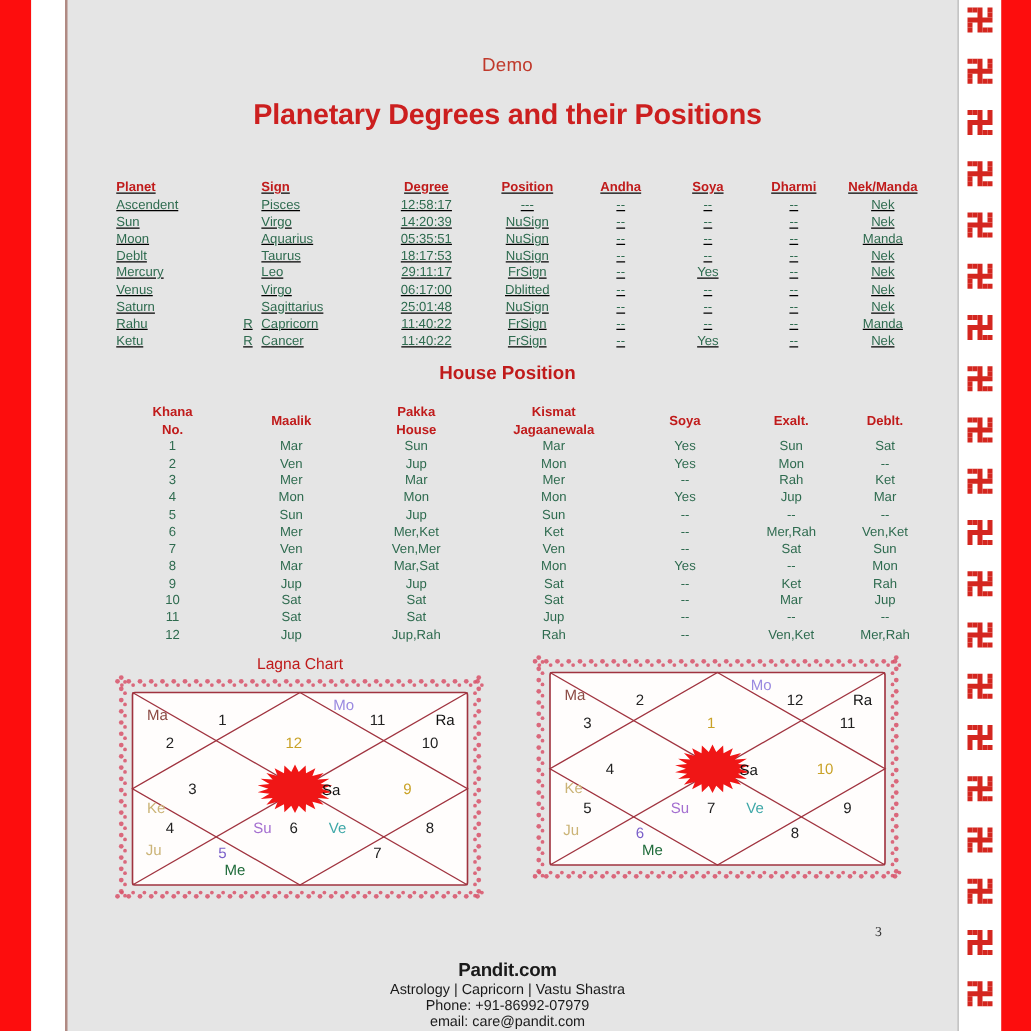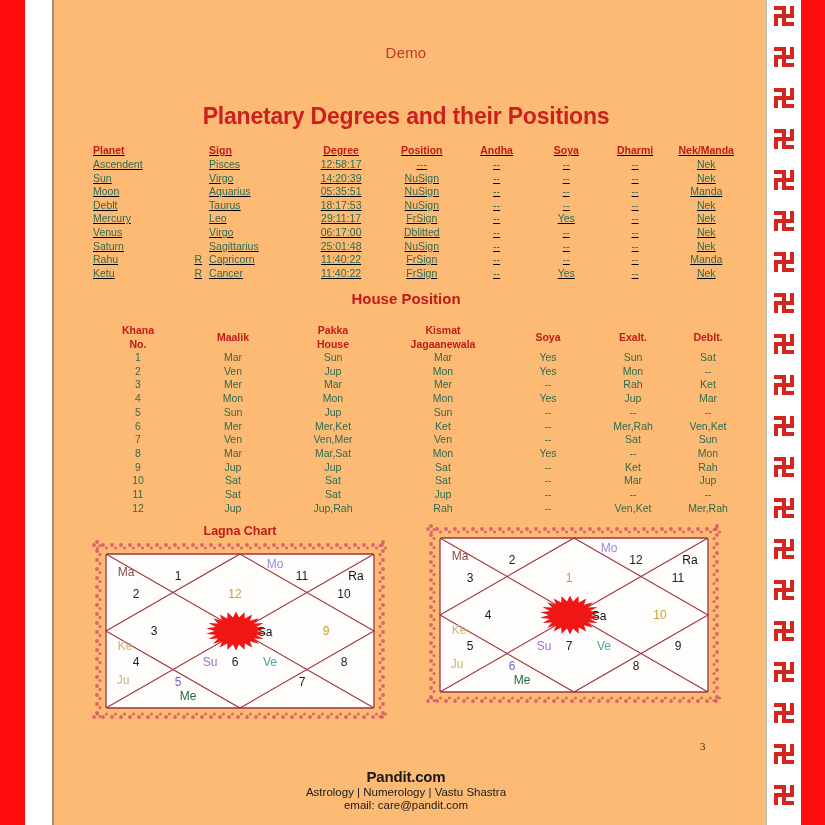--- a/index.html
+++ b/index.html
@@ -3,58 +3,58 @@
 <meta charset="utf-8">
 <style>
   html,body{margin:0;padding:0;}
   body{
     width:825px;height:825px;
     background:#ffffff;
     font-family:"Liberation Sans",sans-serif;
     overflow:hidden;
     position:relative;
   }
-  .page{position:absolute;inset:0;background:#fdba74;}
+  .page{position:absolute;inset:0;background:#e5e5e5;}
 
   
   .band-left-red{position:absolute;left:0;top:0;width:25px;height:825px;background:#fd0d0d;}
   .band-left-white{position:absolute;left:25px;top:0;width:27px;height:825px;background:#ffffff;}
   .rule-left{position:absolute;left:52px;top:0;width:1.5px;height:825px;background:#b08a83;}
 
   .band-right-red{position:absolute;right:0;top:0;width:24px;height:825px;background:#fd0d0d;}
   .band-right-white{position:absolute;right:24px;top:0;width:34px;height:825px;background:#ffffff;}
   .rule-right{position:absolute;right:58px;top:0;width:1.5px;height:825px;background:#b9b9b9;}
   .swastika-col{position:absolute;right:24px;top:0;width:34px;height:825px;
      display:flex;flex-direction:column;align-items:center;justify-content:flex-start;gap:17px;padding-top:4px;box-sizing:border-box;}
   .swastika{width:24px;height:24px;flex:0 0 auto;}
 
   
   .content{position:absolute;left:54px;top:0;width:704px;height:825px;}
 
   .demo{text-align:center;color:#c0392b;font-size:15px;margin-top:44px;letter-spacing:.2px;}
-  .main-title{text-align:center;color:#cc1f1f;font-size:23px;font-weight:bold;margin-top:42px;letter-spacing:-.2px;}
+  .main-title{text-align:center;color:#cc1f1f;font-size:23px;font-weight:bold;margin-top:17px;letter-spacing:-.2px;}
 
   
   table{border-collapse:collapse;font-size:10.5px;}
   .ptable{position:absolute;left:39px;top:144px;width:650px;text-decoration:underline;}
   .ptable th{color:#c01b1b;font-weight:bold;font-size:10.5px;padding:0 0 2px 0;}
   .ptable td{color:#2e6b4f;font-size:10.5px;padding:0;height:13.6px;line-height:13.6px;}
   .ptable th.l,.ptable td.l{text-align:left;}
   .ptable th.c,.ptable td.c{text-align:center;}
 
   .house-title{position:absolute;left:0;top:290px;width:704px;text-align:center;color:#c01b1b;font-size:15px;font-weight:bold;}
   .htable{position:absolute;left:39px;top:324px;width:650px;}
   .htable th{color:#c01b1b;font-weight:bold;font-size:10.5px;padding:0;height:13.5px;line-height:13.5px;text-align:center;}
   .htable td{color:#2e6b4f;font-size:10.5px;text-align:center;height:13.7px;line-height:13.7px;padding:0;}
 
   
   .chart-wrap{position:absolute;top:524px;}
   .chart-wrap.left{left:38px;}
   .chart-wrap.right{left:372px;}
-  .chart-title{text-align:center;color:#c01b1b;font-weight:bold;font-size:12.5px;margin-bottom:2px;}
+  .chart-title{text-align:center;color:#c01b1b;font-weight:normal;font-size:12.5px;margin-bottom:2px;}
   .chart-box{width:296px;height:182px;position:relative;}
   .chart-box svg{display:block;}
 
   
   .footer{position:absolute;left:0;top:768px;width:704px;text-align:center;
      font-family:Liberation Sans, sans-serif;color:#1a1a1a;}
   .footer .brand{font-size:15px;font-weight:bold;letter-spacing:-.2px;}
   .footer .line{font-size:11.5px;margin-top:1px;}
   .pageno{position:absolute;left:646px;top:740px;font-family:"Liberation Serif",serif;font-size:11px;color:#333;}
 </style>
@@ -1353,19 +1353,20 @@
             <text x="31" y="144" fill="#cbb477" font-size="12" font-family="Liberation Sans, sans-serif" font-weight="normal" text-anchor="middle">Ju</text>
             <text x="96" y="160" fill="#1f6b3a" font-size="12" font-family="Liberation Sans, sans-serif" font-weight="normal" text-anchor="middle">Me</text>
             <text x="118" y="126" fill="#a46fd0" font-size="12" font-family="Liberation Sans, sans-serif" font-weight="normal" text-anchor="middle">Su</text>
             <text x="178" y="126" fill="#3fa8a8" font-size="12" font-family="Liberation Sans, sans-serif" font-weight="normal" text-anchor="middle">Ve</text>
           </svg>
         </div>
     </div>
 
     <div class="footer">
       <div class="brand">Pandit.com</div>
-      <div class="line">Astrology | Numerology | Vastu Shastra</div>
+      <div class="line">Astrology | Capricorn | Vastu Shastra</div>
+      <div class="line">Phone: +91-86992-07979</div>
       <div class="line">email: care@pandit.com</div>
     </div>
     <div class="pageno">3</div>
 
   </div>
 </div>
 
 </body></html>

